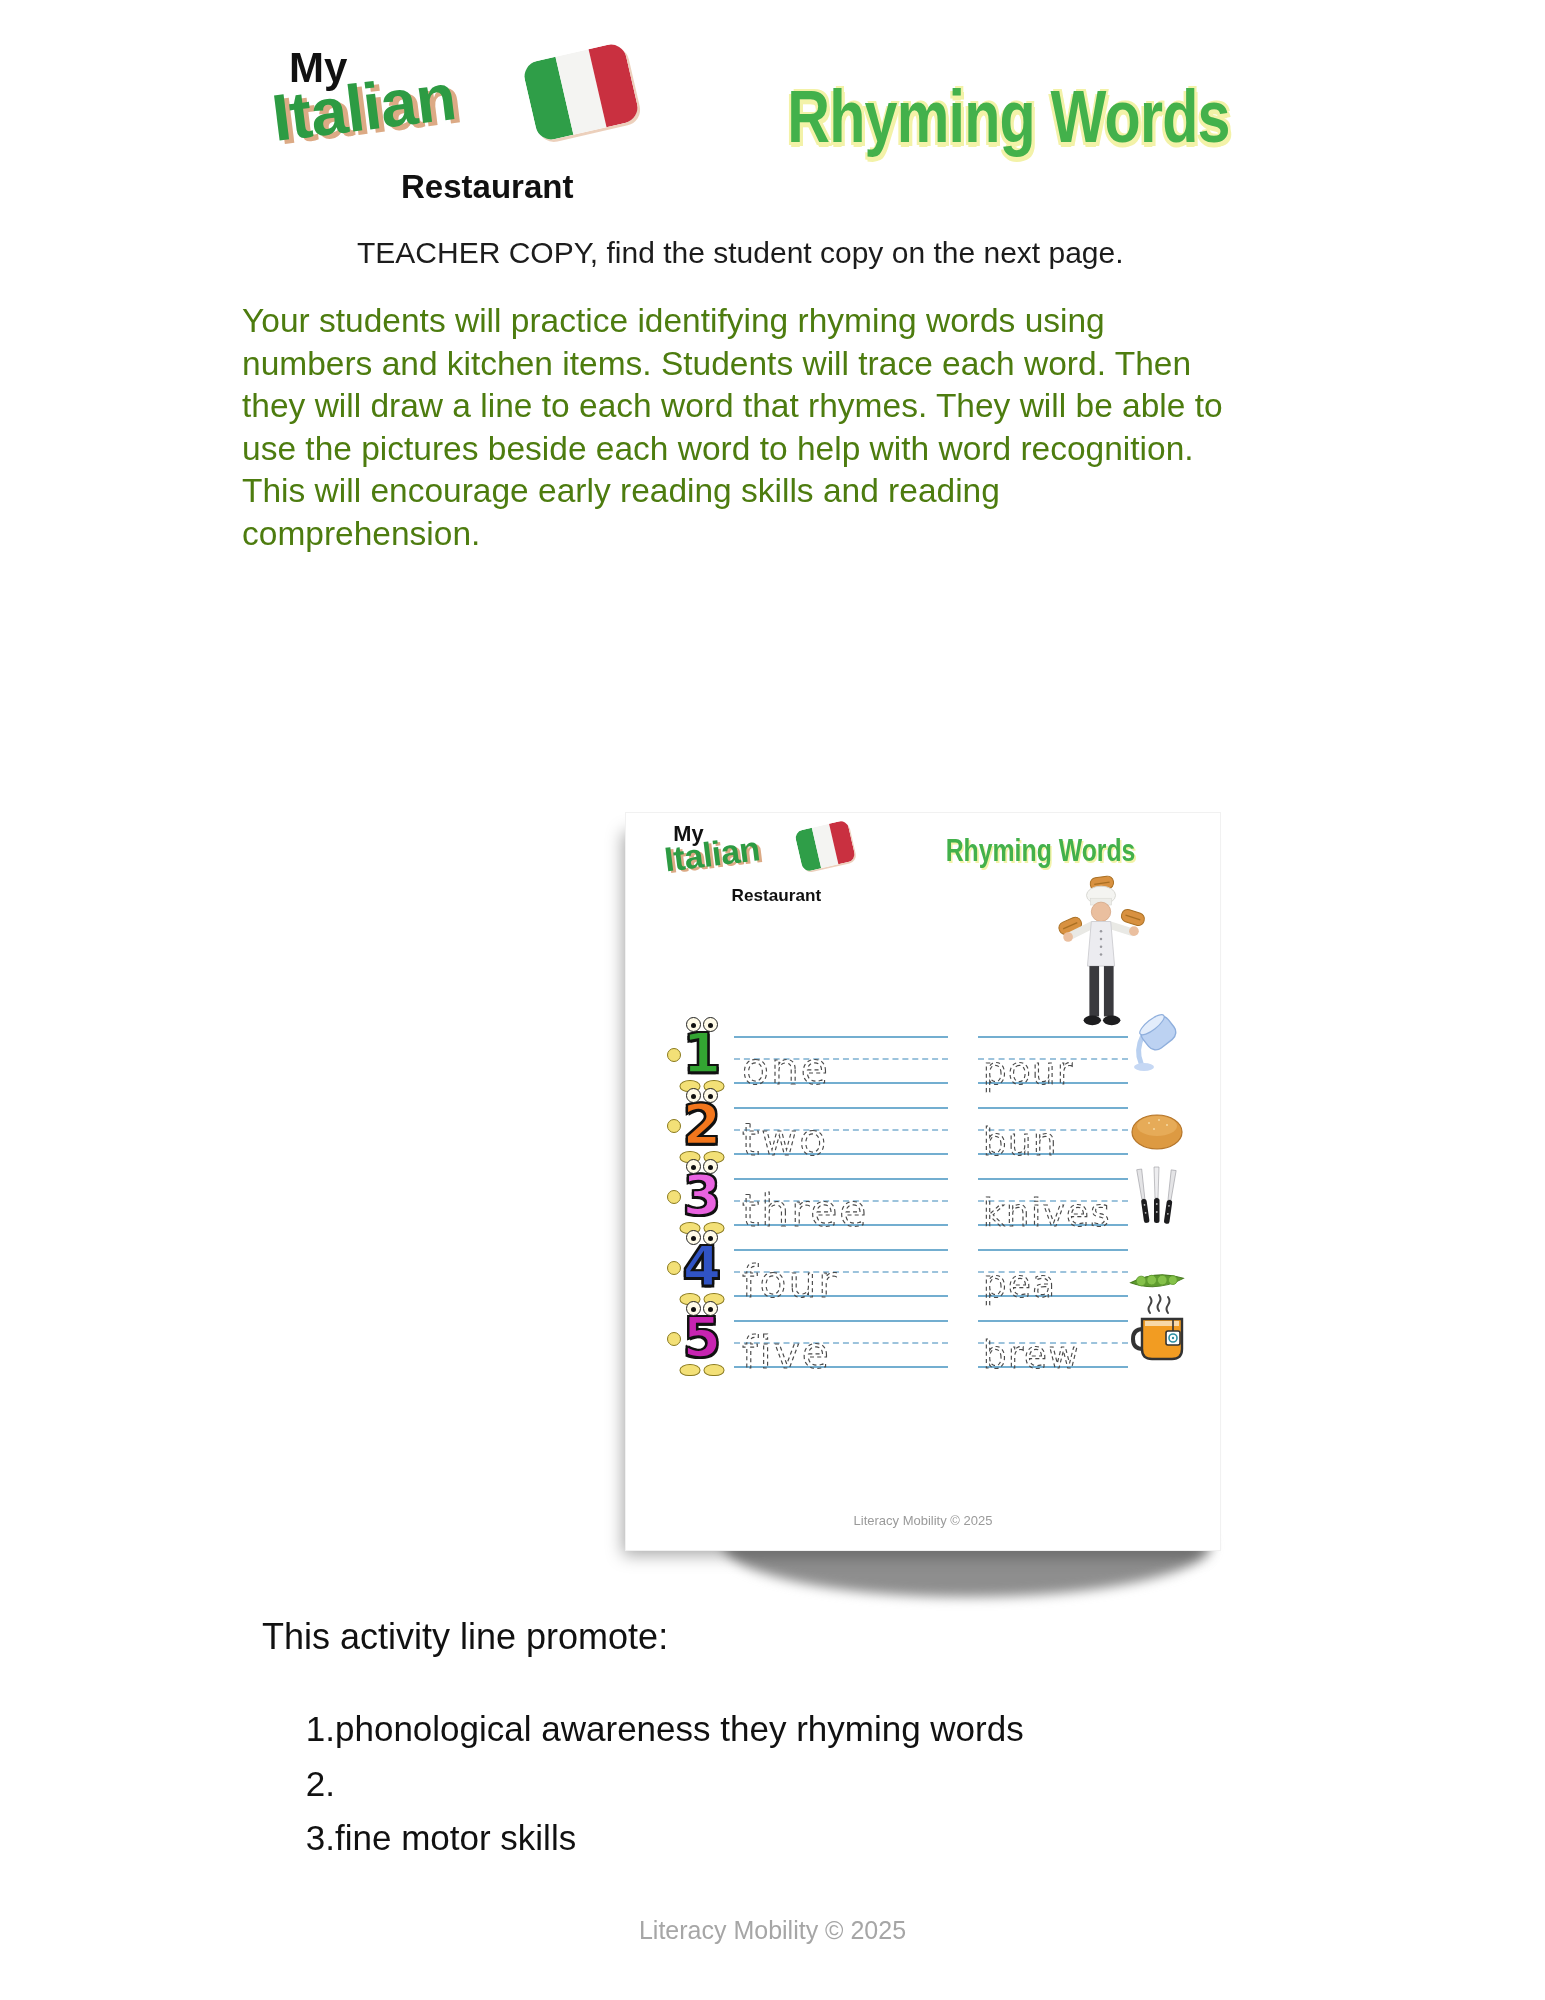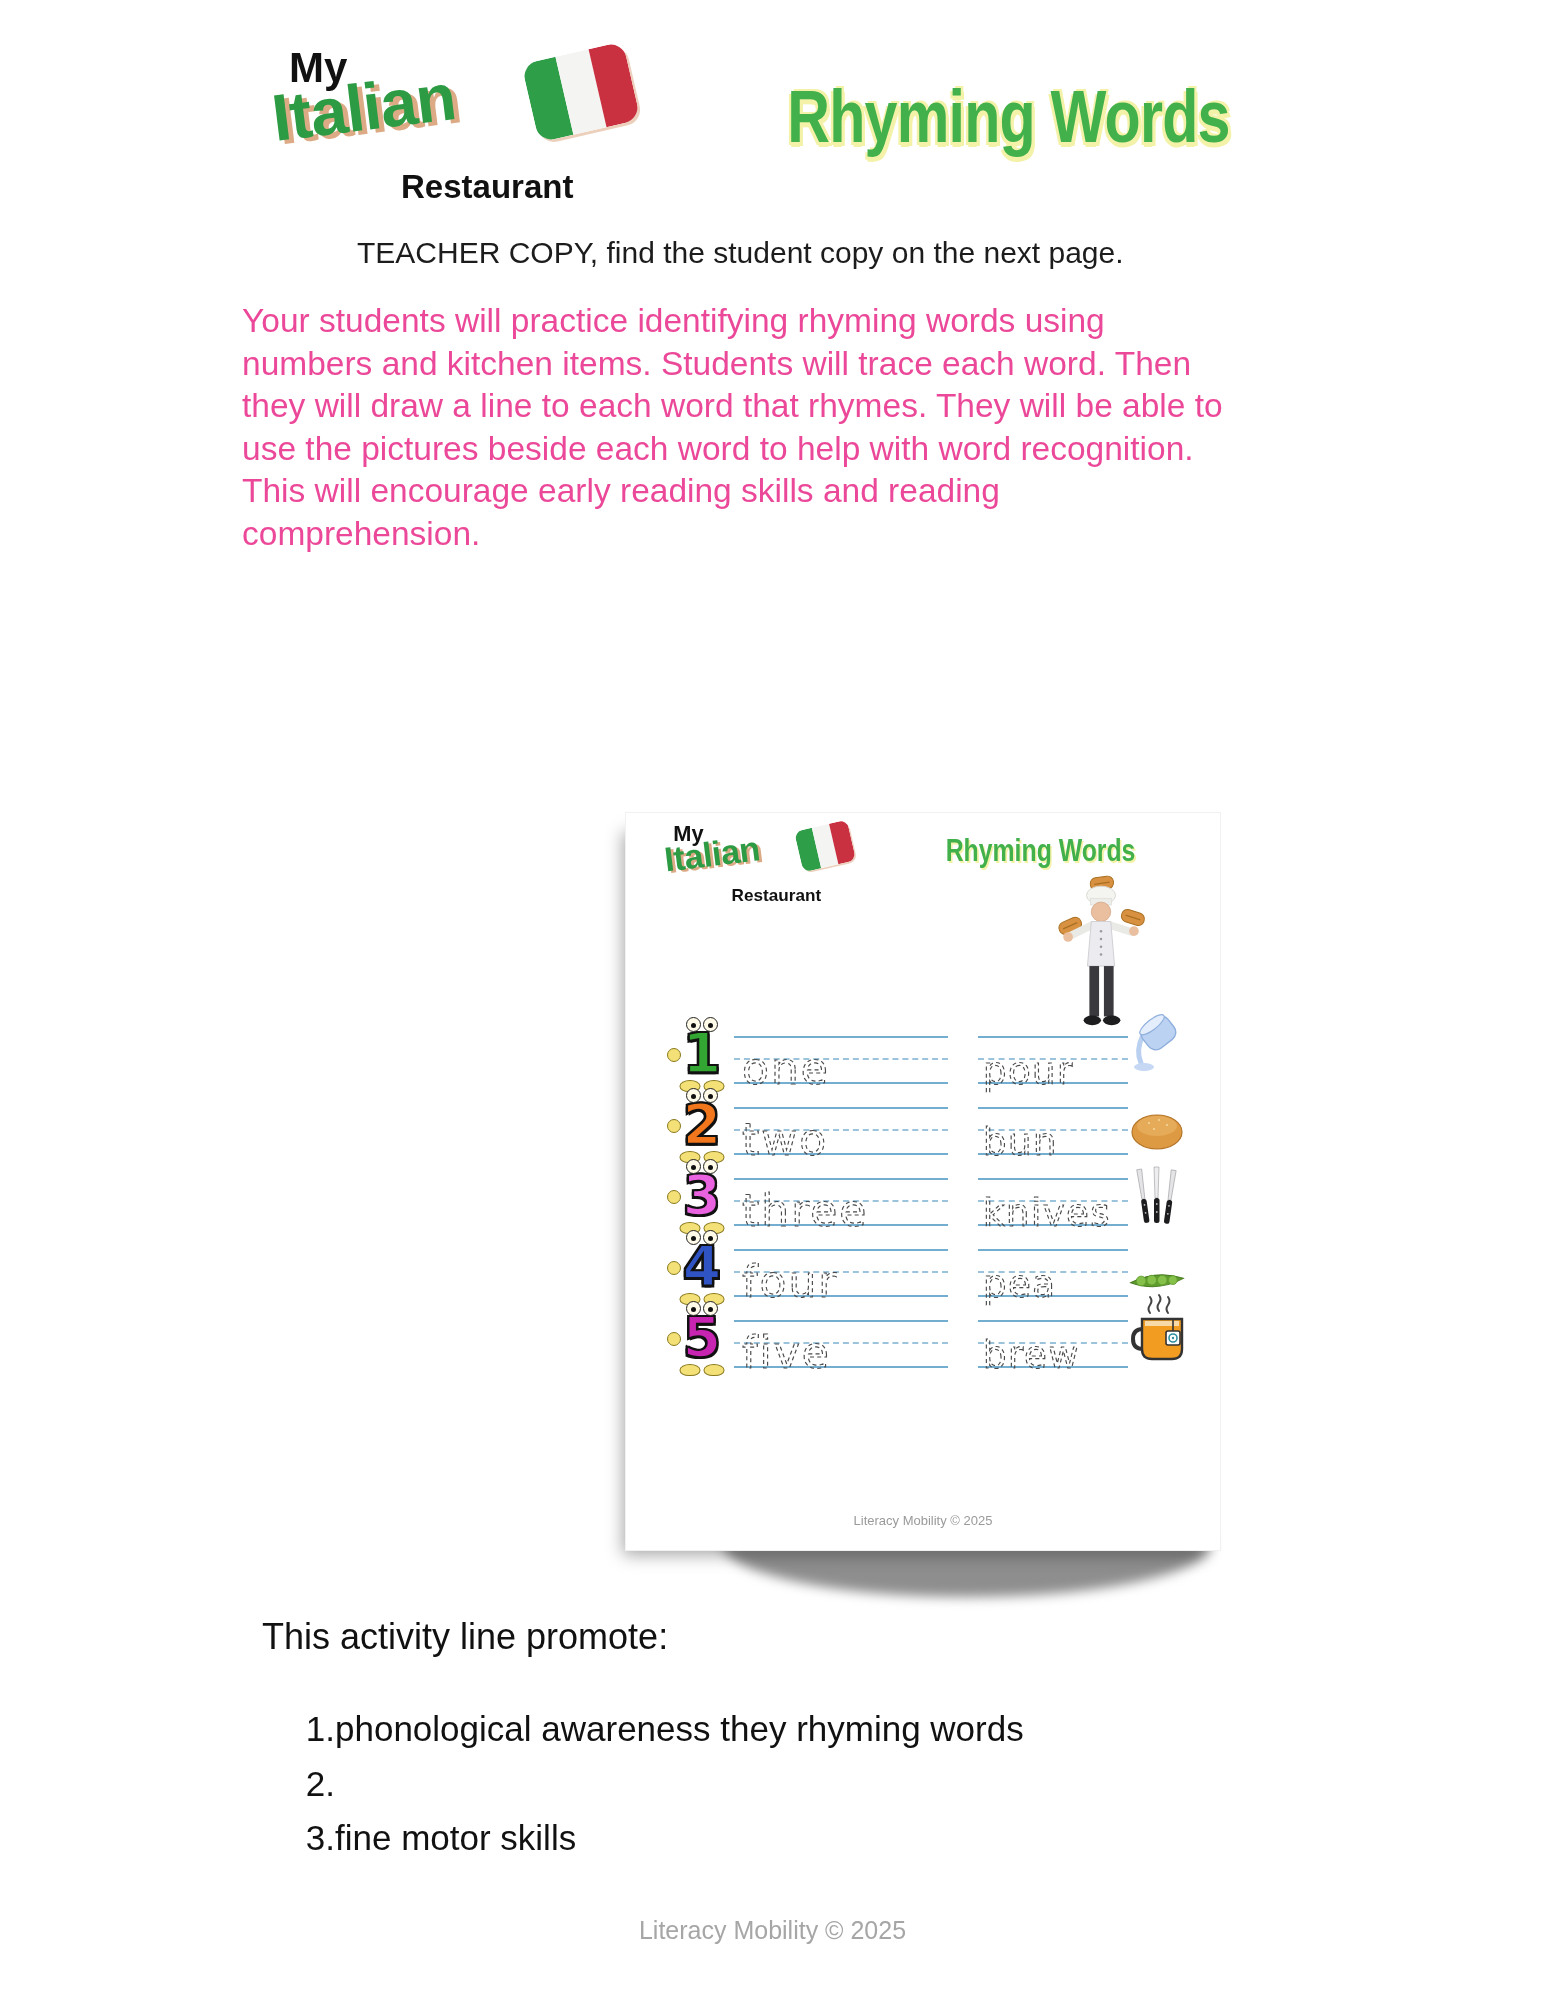--- a/index.html
+++ b/index.html
@@ -32,21 +32,21 @@
   
   .main-title { position:absolute; left:585px; top:74px; width:490px; text-align:center; }
   .condensed { display:inline-block; transform:scaleX(0.8); transform-origin:center; white-space:nowrap; }
   .main-title .condensed {
     font-size:74px; font-weight:800; letter-spacing:-1px; color:#43b14b;
     text-shadow:4px 4px 0 #f3f2a8, -3px 3px 0 #f3f2a8, 3px -2px 0 #f3f2a8, 0 5px 0 #f3f2a8;
   }
 
   .teacher-note { position:absolute; left:210px; top:236px; font-size:30px; color:#1c1c1c; }
 
-  .description { position:absolute; left:95px; top:300px; width:985px; font-size:33.5px; line-height:1.27; color:#ec4899; }
+  .description { position:absolute; left:95px; top:300px; width:985px; font-size:33.5px; line-height:1.27; color:#4d7c0f; }
 
   
   .card-shadow {
     position:absolute; left:575px; top:1543px; width:490px; height:54px;
     background:#8e8e8e; border-radius:0 0 50% 50% / 0 0 100% 100%;
     filter:blur(6px); z-index:1;
   }
   .card {
     position:absolute; left:478px; top:812px; width:594px; height:737px;
     background:#ffffff; z-index:2; border:1px solid #f1f1f1;

